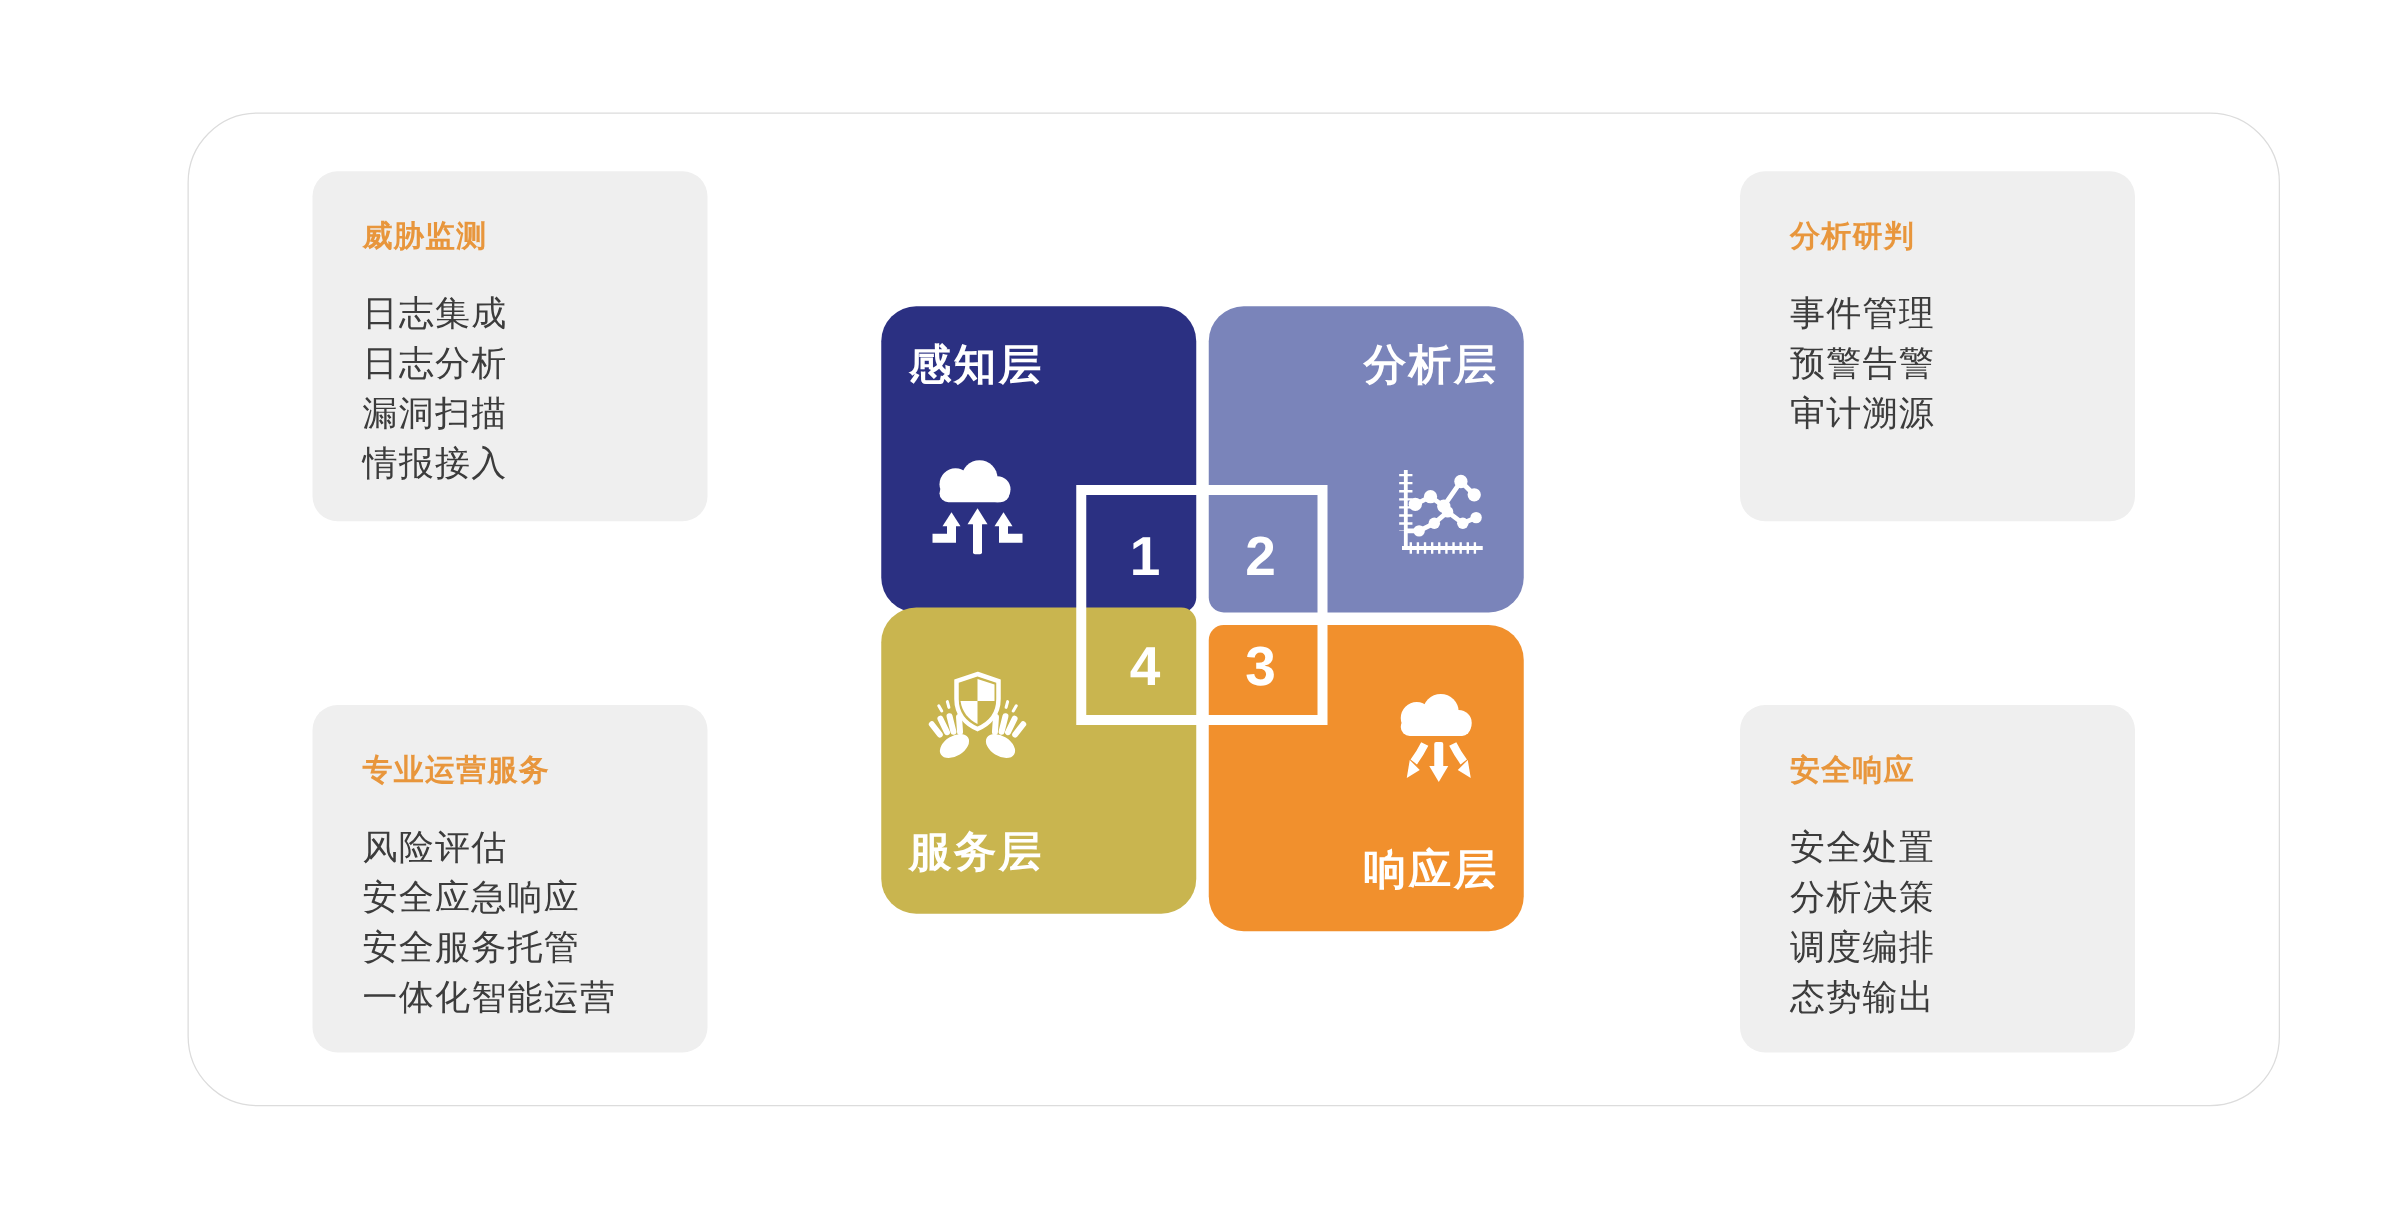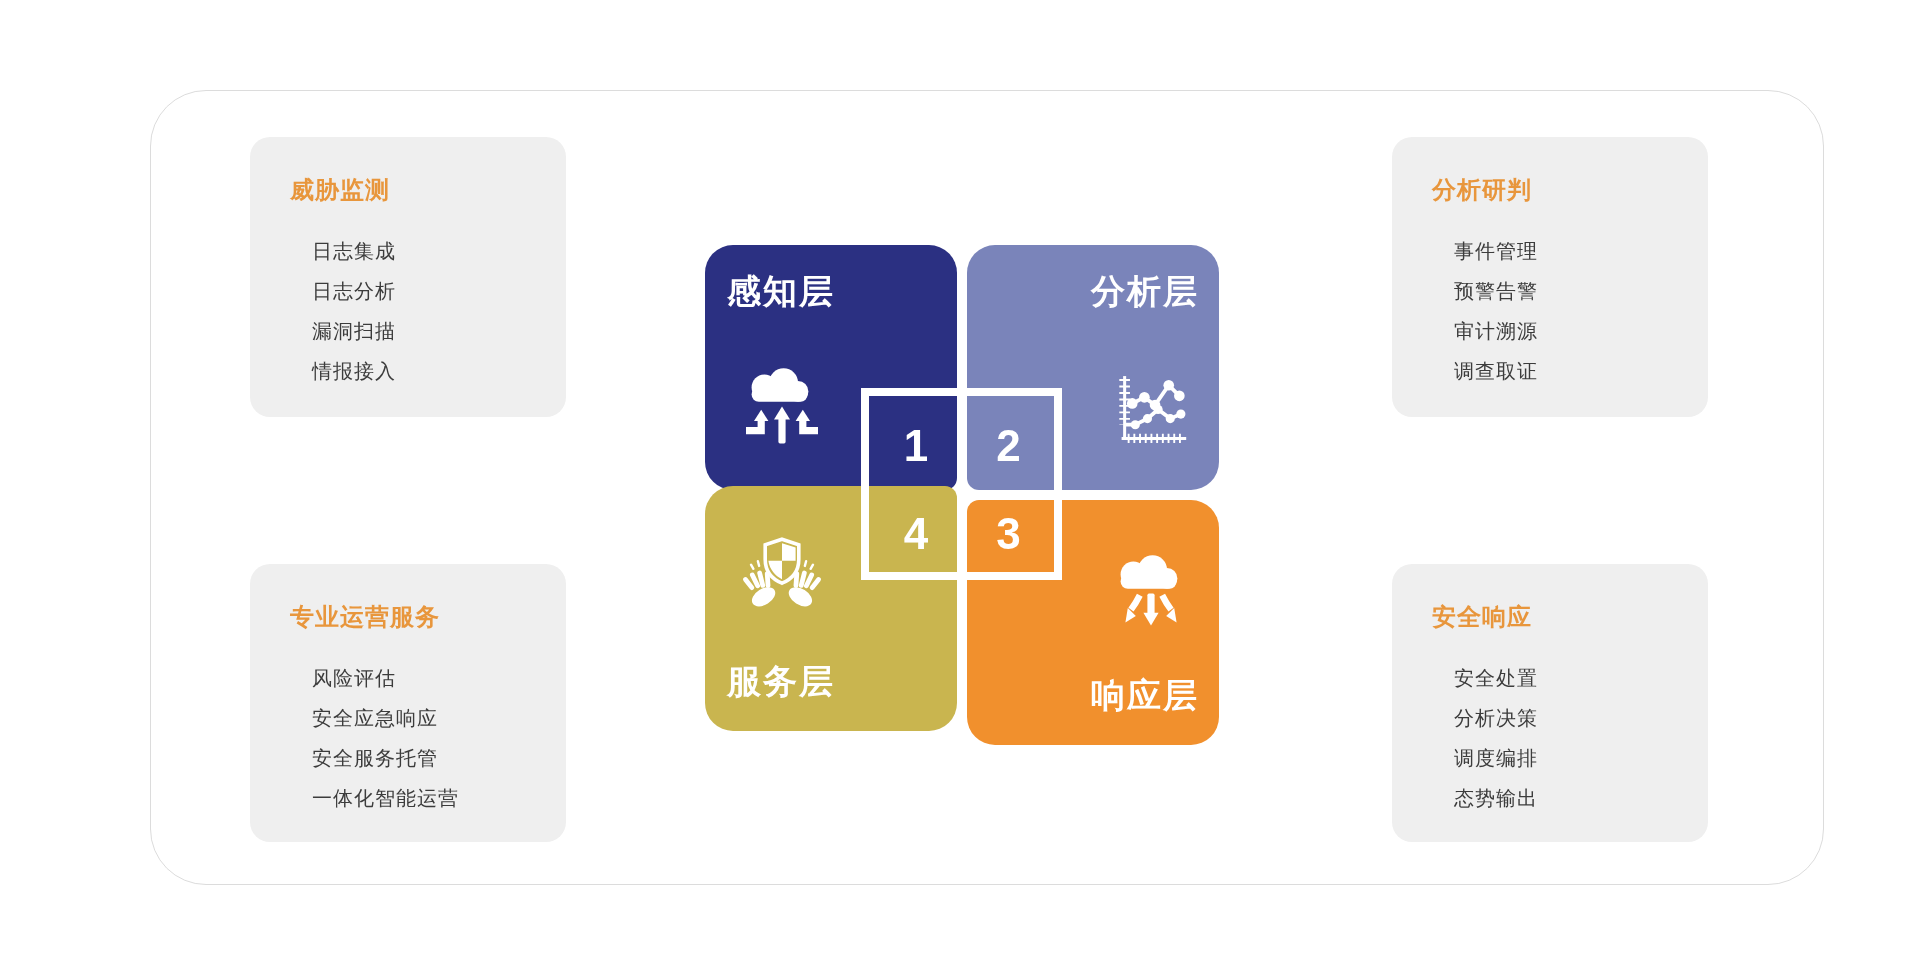--- a/index.html
+++ b/index.html
@@ -14,22 +14,22 @@
   
   .panel{position:absolute;width:316px;background:var(--panel-bg);
          border-radius:20px;box-sizing:border-box;padding:38px 30px 0 40px;}
   .panel-tl{left:250px;top:137px;height:280px;}
   .panel-tr{left:1392px;top:137px;height:280px;}
   .panel-bl{left:250px;top:564px;height:278px;}
   .panel-br{left:1392px;top:564px;height:278px;}
   .panel-title{color:var(--accent-orange);font-size:24px;font-weight:bold;
                letter-spacing:1px;line-height:30px;}
   .panel-items{margin-top:26px;}
-  .panel-item{color:var(--text-dark);font-size:20px;line-height:40px;
-              letter-spacing:1px;white-space:nowrap;margin-left:22px;}
+  .panel-item{color:var(--text-dark);font-size:28px;line-height:40px;
+              letter-spacing:1px;white-space:nowrap;}
 
   
   .diagram{position:absolute;left:705px;top:245px;width:514px;height:500px;}
   .quad{position:absolute;width:252px;height:245px;}
   .quad-perception{left:0;top:0;background:var(--perception);
                    border-radius:28px 28px 12px 28px;}
   .quad-analysis{left:262px;top:0;background:var(--analysis);
                  border-radius:28px 28px 28px 12px;}
   .quad-service{left:0;top:241px;background:var(--service);
                 border-radius:28px 12px 28px 28px;}
@@ -67,21 +67,20 @@
       <div class="panel-item">情报接入</div>
     </div>
   </div>
 
   <div class="panel panel-tr">
     <div class="panel-title">分析研判</div>
     <div class="panel-items">
       <div class="panel-item">事件管理</div>
       <div class="panel-item">预警告警</div>
       <div class="panel-item">审计溯源</div>
-      <div class="panel-item">调查取证</div>
     </div>
   </div>
 
   <div class="panel panel-bl">
     <div class="panel-title">专业运营服务</div>
     <div class="panel-items">
       <div class="panel-item">风险评估</div>
       <div class="panel-item">安全应急响应</div>
       <div class="panel-item">安全服务托管</div>
       <div class="panel-item">一体化智能运营</div>

